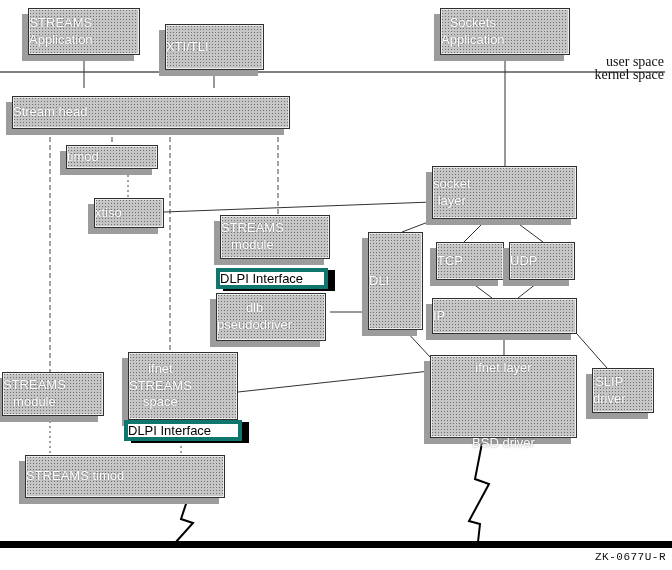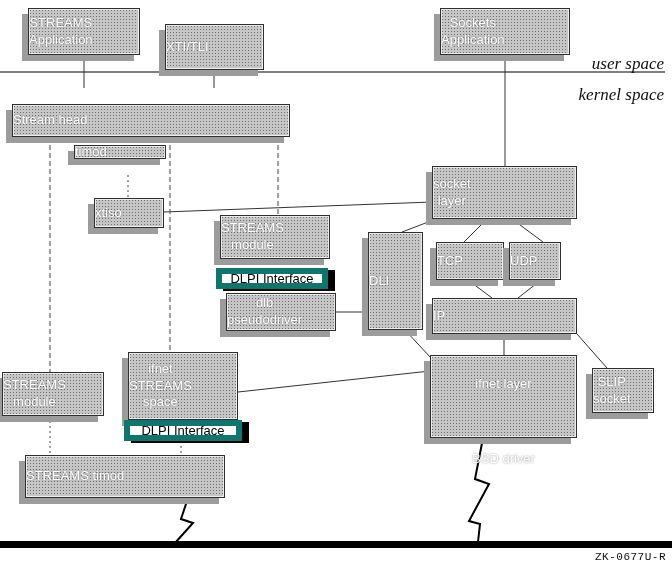--- a/index.html
+++ b/index.html
@@ -18,38 +18,38 @@
     background-color:#c6c6c6;
     background-image: radial-gradient(circle, #6e6e6e 0.8px, transparent 0.95px);
     background-size:3px 3px;
     border:1px solid #2f2f2f;
     box-shadow: inset 0 0 0 1px #ececec, -6px 6px 0 0 #9c9c9c;
   }
   .node-label {
     color:#ffffff; font-size:13px; line-height:1.3; white-space:pre-line;
     text-shadow: 0 0 2px rgba(70,70,70,0.65);
   }
-  .stack { flex-direction:column; justify-content:space-around; padding:20px 0;gap:29px; }
+  .stack { flex-direction:column; justify-content:space-around; padding:4px 0;gap:29px; }
   .hsep { width:100%; height:1px; background:rgba(255,255,255,0.75); }
 
   .dlpi {
     position:absolute; z-index:3;
-    display:flex; align-items:center; justify-content:center;
-    background:#ffffff; border:6px solid #0f766e;
+    display:flex; align-items:center; justify-content:flex-start;
+    background:#ffffff; border:4px solid #0f766e;
     box-shadow: 7px 2px 0 0 #000;
   }
   .dlpi-label { color:#000; font-size:13px; }
 
   .space-label {
     position:absolute; z-index:2; right:8px; text-align:right;
-    font-family:"Liberation Serif", serif; font-style:italic;
-    font-size:17px; color:#101010;
+    font-family:"Liberation Serif", serif; 
+    font-size:14px; color:#101010;
   }
   #user-space-label   { top:54px; }
-  #kernel-space-label { top:85px;text-align:center; }
+  #kernel-space-label { top:67px;text-align:center; }
 
   .bottom-bar {
     position:absolute; z-index:2; left:0; top:541px; width:672px; height:7px; background:#000;
   }
   .figure-code {
     position:absolute; z-index:2; right:6px; top:551px;
     font-family:"Liberation Mono", monospace; font-size:11px; color:#101010;
     letter-spacing:0.5px;
   }
 </style>
@@ -108,25 +108,25 @@
 
   <div class="node" style="left:165px;top:24px;width:99px;height:46px">
     <span class="node-label">XTI/TLI</span>
   </div>
 
   <div class="node" style="left:440px;top:8px;width:130px;height:47px">
     <span class="node-label">Sockets
 Application</span>
   </div>
 
-  <div class="node" style="left:12px;top:104px;width:278px;height:33px">
+  <div class="node" style="left:12px;top:96px;width:278px;height:33px">
     <span class="node-label">Stream head</span>
   </div>
 
-  <div class="node" style="left:74px;top:145px;width:92px;height:14px">
+  <div class="node" style="left:66px;top:145px;width:92px;height:24px">
     <span class="node-label">timod</span>
   </div>
 
   <div class="node" style="left:94px;top:198px;width:70px;height:30px">
     <span class="node-label">xtiso</span>
   </div>
 
   <div class="node" style="left:432px;top:166px;width:145px;height:53px">
     <span class="node-label">socket
 layer</span>
@@ -134,34 +134,34 @@
 
   <div class="node" style="left:220px;top:215px;width:110px;height:44px">
     <span class="node-label">STREAMS
 module</span>
   </div>
 
   <div class="dlpi" style="left:216px;top:268px;width:112px;height:21px">
     <span class="dlpi-label">DLPI Interface</span>
   </div>
 
-  <div class="node" style="left:226px;top:293px;width:110px;height:38px">
+  <div class="node" style="left:216px;top:293px;width:110px;height:48px">
     <span class="node-label">dlb
 pseudodriver</span>
   </div>
 
   <div class="node" style="left:368px;top:232px;width:55px;height:98px">
     <span class="node-label">DLI</span>
   </div>
 
   <div class="node" style="left:436px;top:242px;width:68px;height:38px">
     <span class="node-label">TCP</span>
   </div>
 
-  <div class="node" style="left:509px;top:242px;width:52px;height:38px">
+  <div class="node" style="left:509px;top:242px;width:66px;height:38px">
     <span class="node-label">UDP</span>
   </div>
 
   <div class="node" style="left:432px;top:298px;width:145px;height:36px">
     <span class="node-label">IP</span>
   </div>
 
   <div class="node" style="left:2px;top:372px;width:102px;height:44px">
     <span class="node-label">STREAMS
 module</span>
@@ -178,21 +178,21 @@
   </div>
 
   <div class="node stack" style="left:430px;top:355px;width:147px;height:83px">
     <span class="node-label">ifnet layer</span>
     <div class="hsep"></div>
     <span class="node-label">BSD driver</span>
   </div>
 
   <div class="node" style="left:592px;top:368px;width:62px;height:45px">
     <span class="node-label">SLIP
-socket</span>
+driver</span>
   </div>
 
   <div class="node" style="left:25px;top:455px;width:200px;height:43px">
     <span class="node-label">STREAMS timod</span>
   </div>
 
   <div class="bottom-bar"></div>
 
   <div class="figure-code">ZK-0677U-R</div>
 

